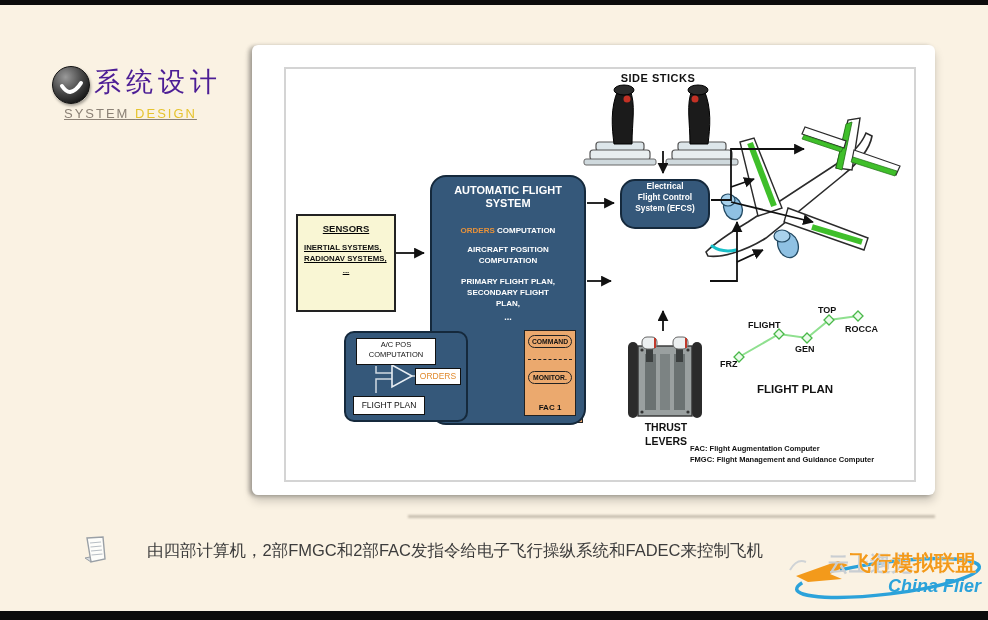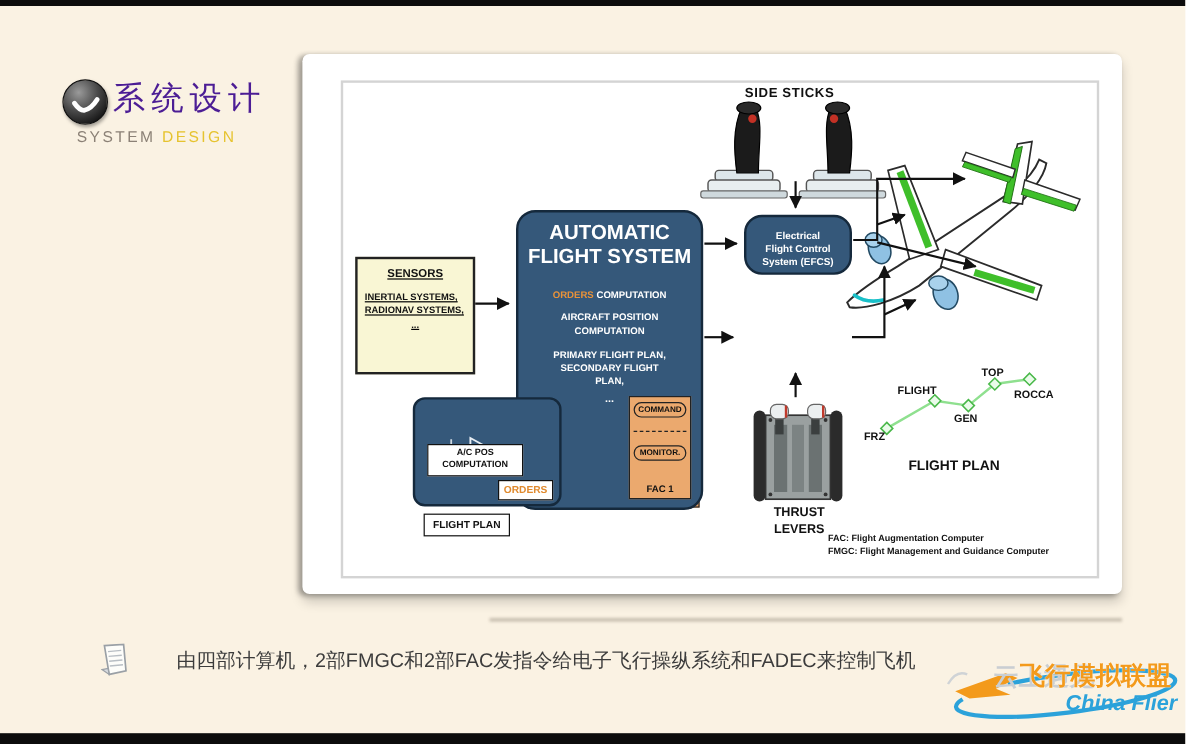--- a/index.html
+++ b/index.html
@@ -5,45 +5,45 @@
   html,body{margin:0;padding:0;}
   body{width:988px;height:620px;overflow:hidden;font-family:"Liberation Sans","DejaVu Sans",sans-serif;}
   .stage{position:relative;width:988px;height:620px;background:#faf2e3;overflow:hidden;}
   .abs{position:absolute;}
   .bar{left:0;width:988px;background:#0c0c0c;}
   
   .hdr-icon{left:52px;top:66px;width:36px;height:36px;border-radius:50%;
     background:radial-gradient(circle at 35% 28%, #9a9a9a, #4a4a4a 45%, #161616 80%);
     border:1px solid #111;box-shadow:1px 2px 3px rgba(0,0,0,.35);}
   .hdr-title{left:94px;top:64px;font-size:27px;letter-spacing:5px;color:#4c1d95;font-weight:400;}
-  .hdr-sub{left:64px;top:106px;font-size:13px;letter-spacing:2px;color:#8b8176;}
+  .hdr-sub{left:64px;top:106px;font-size:13px;letter-spacing:2px;color:#8b8176;text-decoration:underline;}
   .hdr-sub .gold{color:#e6c32f;}
   
   .card{left:252px;top:45px;width:683px;height:450px;background:#ffffff;border-radius:6px;
     box-shadow:-3px 1px 4px rgba(0,0,0,.30), 0 6px 10px rgba(0,0,0,.18);z-index:1;}
   .frame{left:284px;top:67px;width:628px;height:411px;border:2px solid #d4d4d4;z-index:1;}
   .card-shadow{left:408px;top:515px;width:527px;height:3px;background:rgba(120,110,95,.38);filter:blur(1.3px);z-index:0;}
   
   .bluebox{background:#35587a;border:2px solid #15293c;color:#fff;text-align:center;box-sizing:border-box;z-index:3;}
   .afs{left:430px;top:175px;width:156px;height:250px;border-radius:16px;}
-  .afs .t{margin-top:7px;font-size:17px;font-weight:bold;line-height:1.2;padding:0 8px;}
+  .afs .t{margin-top:7px;font-size:11px;font-weight:bold;line-height:1.2;padding:0 8px;}
   .afs .l1{margin-top:16px;font-size:8px;font-weight:bold;}
   .afs .l2{margin-top:10px;font-size:8px;font-weight:bold;line-height:1.35;}
   .afs .l3{margin-top:10px;font-size:8px;font-weight:bold;line-height:1.35;}
   .afs .dots{margin-top:3px;font-size:9px;font-weight:bold;}
   .orange{color:#e8923a;}
   .sensors{left:296px;top:214px;width:100px;height:98px;background:#f9f6d4;border:2px solid #222;
     border-radius:0;box-sizing:border-box;z-index:3;text-decoration:underline;}
   .sensors .t{text-align:center;margin-top:7px;font-size:9.5px;font-weight:bold;color:#111;}
   .sensors .l{margin:9px 6px 0 6px;font-size:7.8px;font-weight:bold;color:#111;line-height:1.4;}
   .sensors .dots{text-align:center;font-size:8px;font-weight:bold;color:#111;margin-top:1px;}
   .acpos{left:344px;top:331px;width:124px;height:91px;border-radius:10px;}
-  .wbox{position:absolute;background:#fff;border:1.5px solid #111;color:#111;font-weight:bold;
-    text-align:center;box-sizing:border-box;margin-top:32px;}
-  .efcs{left:620px;top:179px;width:90px;height:50px;border-radius:15px;font-size:8.3px;font-weight:bold;line-height:1.3;padding-top:10px;}
+  .wbox{position:absolute;background:#fff;border:1.5px solid #111;color:#111;font-weight:normal;
+    text-align:center;box-sizing:border-box;}
+  .efcs{left:620px;top:179px;width:90px;height:50px;border-radius:15px;font-size:8.3px;font-weight:bold;line-height:1.3;padding-top:0;}
   .fadec{left:617px;top:256px;width:93px;height:50px;border-radius:15px;font-size:8.3px;font-weight:bold;line-height:1.3;padding-top:6px;}
   
   .ccard{position:absolute;width:52px;height:86px;background:#eba96e;border:1.5px solid #222;box-sizing:border-box;z-index:3;}
   .ccard.back{background:#e5a269;z-index:2;}
   .pill{margin:4px auto 0 auto;width:44px;height:13px;line-height:12px;border:1.5px solid #222;border-radius:7px;
     font-size:6.8px;font-weight:bold;color:#111;text-align:center;background:#eba96e;box-sizing:border-box;}
   .dash{margin:11px 3px 0 3px;border-top:1.6px dashed #222;}
   .cname{position:absolute;bottom:3px;width:100%;text-align:center;font-size:8px;font-weight:bold;color:#111;}
   .badge2{position:absolute;bottom:1px;right:3px;font-size:8px;font-weight:bold;color:#111;}
   

